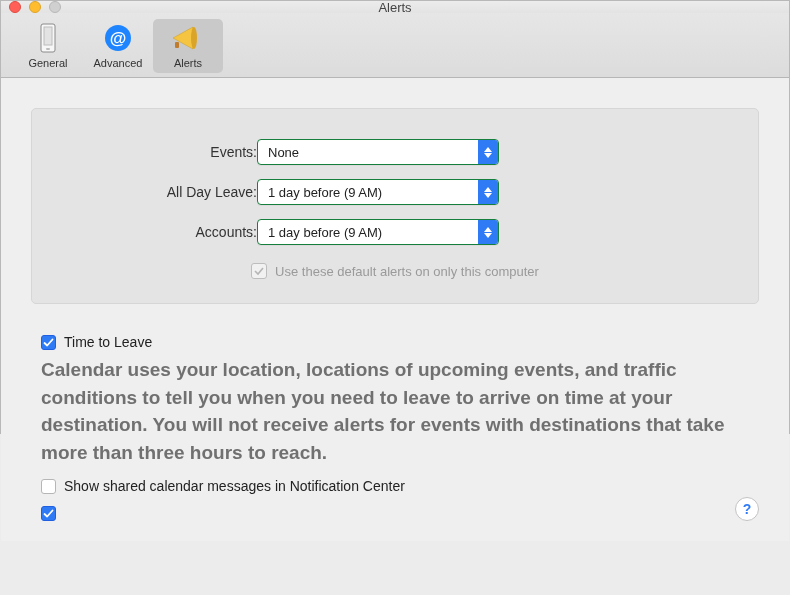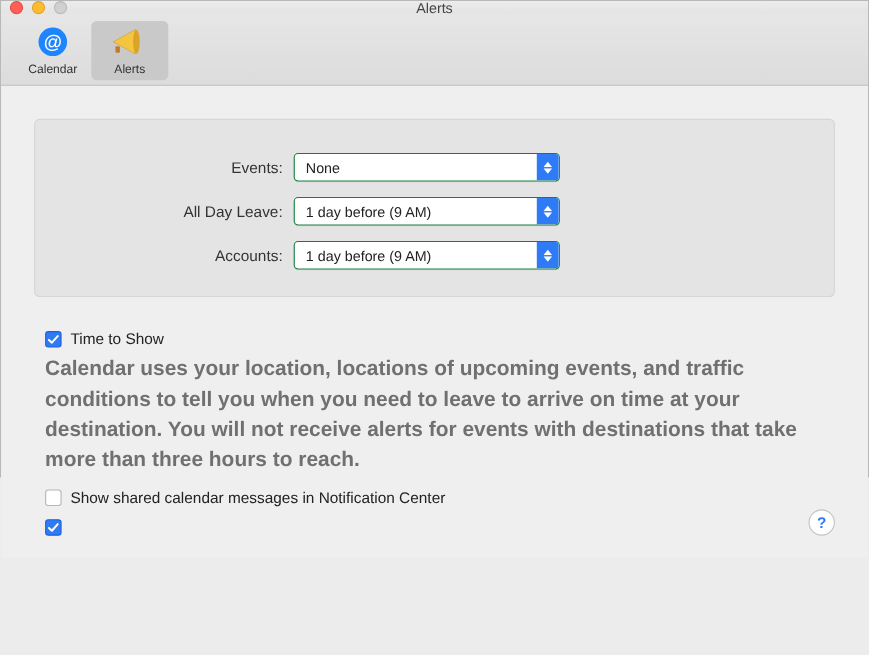--- a/index.html
+++ b/index.html
@@ -96,21 +96,20 @@
   .row {
     display: flex;
     align-items: center;
     margin-bottom: 14px;
   }
   .row-label {
     flex: 0 0 165px;
     text-align: right;
     font-size: 14px;
     color: #333;
-    padding-right: 10px;
   }
   .popup {
     flex: 0 0 240px;
     height: 24px;
     display: flex;
     align-items: center;
     background: #fff;
     border: 1px solid #15803d;
     border-radius: 4px;
     box-shadow: 0 1px 0 rgba(0,0,0,0.04);
@@ -217,29 +216,39 @@
     <div class="traffic-lights">
       <div class="tl close"></div>
       <div class="tl min"></div>
       <div class="tl max"></div>
     </div>
     <div class="title">Alerts</div>
   </div>
 
   <div class="toolbar">
 
+    <div class="toolbar-item">
+      <div class="toolbar-icon">
+        <svg width="26" height="30" viewBox="0 0 26 30">
+          <rect x="6" y="1" width="14" height="28" rx="2" fill="#f7f7f7" stroke="#8a8a8a"></rect>
+          <rect x="9" y="4" width="8" height="18" fill="#e3e3e3" stroke="#bcbcbc"></rect>
+          <rect x="11" y="25" width="4" height="2" rx="1" fill="#bcbcbc"></rect>
+        </svg>
+      </div>
+      <div class="toolbar-label">General</div>
+    </div>
 
     <div class="toolbar-item">
       <div class="toolbar-icon">
         <svg width="30" height="30" viewBox="0 0 30 30">
           <circle cx="15" cy="15" r="13" fill="#1e85ff"></circle>
           <text x="15" y="21" text-anchor="middle" font-size="17" font-weight="600" fill="#fff" font-family="Helvetica, Arial">@</text>
         </svg>
       </div>
-      <div class="toolbar-label">Calendar</div>
+      <div class="toolbar-label">Advanced</div>
     </div>
 
     <div class="toolbar-item selected">
       <div class="toolbar-icon">
         <svg width="34" height="30" viewBox="0 0 34 30">
           <path d="M2 15 L22 4 L22 26 Z" fill="#f5c542" stroke="#c99a1f" stroke-width="0.5"></path>
           <ellipse cx="23" cy="15" rx="3" ry="11" fill="#d9a428"></ellipse>
           <rect x="4" y="19" width="4" height="6" rx="1" fill="#c07b2b"></rect>
         </svg>
       </div>
@@ -291,32 +300,40 @@
             <svg width="8" height="5">
                 <path d="M0 5 L4 0 L8 5 Z" fill="#fff"></path>
               </svg>
             <svg width="8" height="5">
                 <path d="M0 0 L4 5 L8 0 Z" fill="#fff"></path>
               </svg>
           </div>
         </div>
       </div>
 
+      <div class="default-note">
+        <div class="cbx">
+          <svg width="10" height="10" viewBox="0 0 10 10">
+              <path d="M1 5 L4 8 L9 2" stroke="#7a7a7a" stroke-width="1.6" fill="none"></path>
+            </svg>
+        </div>
+        <span>Use these default alerts on only this computer</span>
+      </div>
 
     </div>
 
     <div class="lower">
 
       <div class="check-row">
         <div class="cbx2 checked">
           <svg width="11" height="11" viewBox="0 0 11 11">
               <path d="M1.5 6 L4.2 8.5 L9.5 2.5" stroke="#fff" stroke-width="1.8" fill="none" stroke-linecap="round" stroke-linejoin="round"></path>
             </svg>
         </div>
-        <span>Time to Show</span>
+        <span>Time to Leave</span>
       </div>
       <div class="desc">Calendar uses your location, locations of upcoming events, and traffic conditions to tell you when you need to leave to arrive on time at your destination. You will not receive alerts for events with destinations that take more than three hours to reach.</div>
 
       <div class="check-row" style="">
         <div class="cbx2 unchecked"></div>
         <span>Show shared calendar messages in Notification Center</span>
       </div>
 
       <div class="check-row">
         <div class="cbx2 checked">

